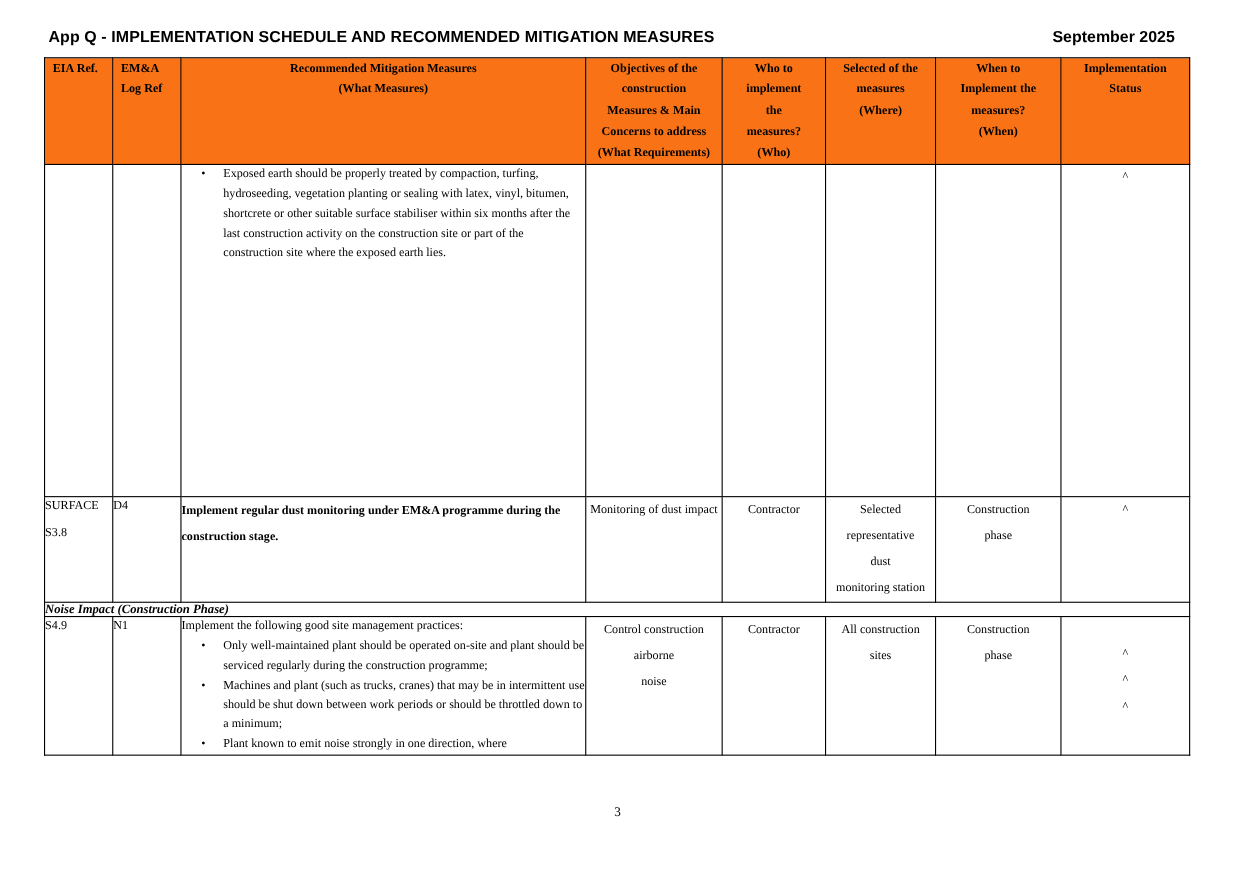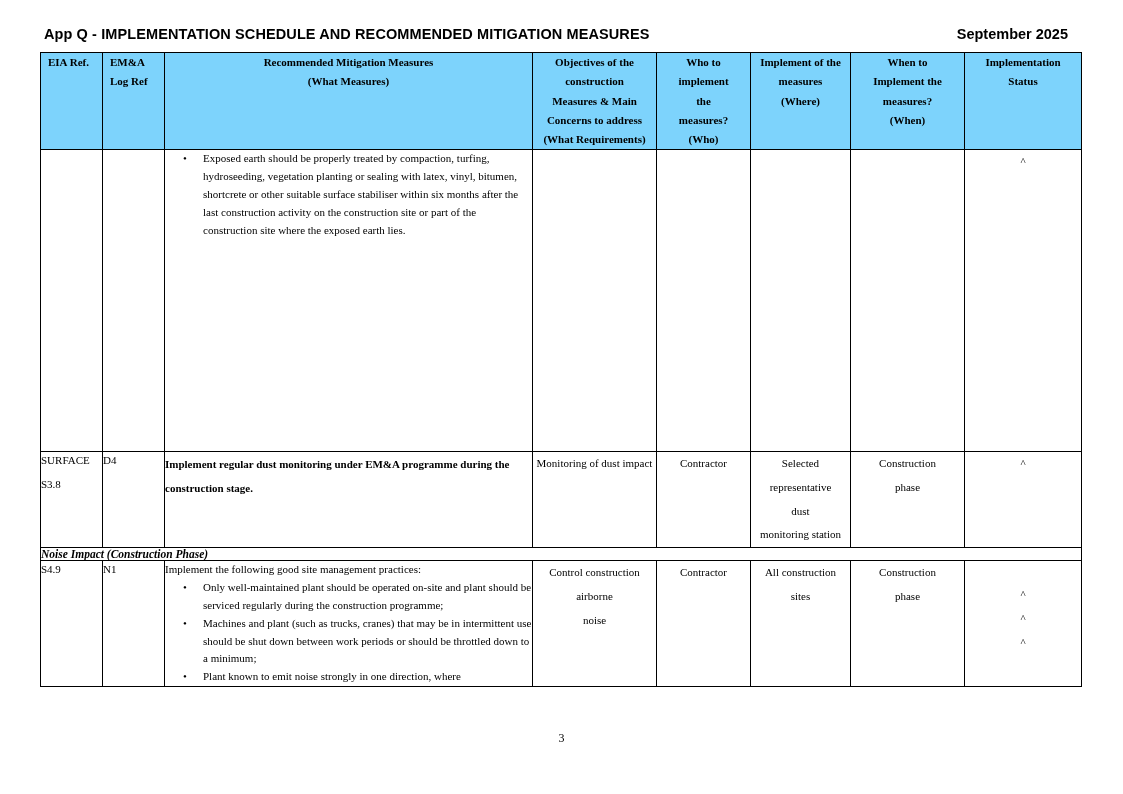--- a/index.html
+++ b/index.html
@@ -48,21 +48,21 @@
     width: 1041px;
     table-layout: fixed;
     font-size: 11px;
   }
   table.main td, table.main th {
     border: 1px solid #000;
     vertical-align: top;
     padding: 0;
   }
   thead th {
-    background: #7dd3fc;
+    background: #f97316;
     font-weight: bold;
     text-align: center;
     font-size: 11px;
     padding: 6px 3px 8px 3px;
     line-height: 1.75;
     vertical-align: top;
   }
   thead th.left-head {
     text-align: left;
     padding-left: 7px;
@@ -176,21 +176,21 @@
           <div>(What Requirements)</div>
         </th>
         <th>
           <div>Who to</div>
           <div>implement</div>
           <div>the</div>
           <div>measures?</div>
           <div>(Who)</div>
         </th>
         <th>
-          <div>Implement of the</div>
+          <div>Selected of the</div>
           <div>measures</div>
           <div>(Where)</div>
         </th>
         <th>
           <div>When to</div>
           <div>Implement the</div>
           <div>measures?</div>
           <div>(When)</div>
         </th>
         <th>

